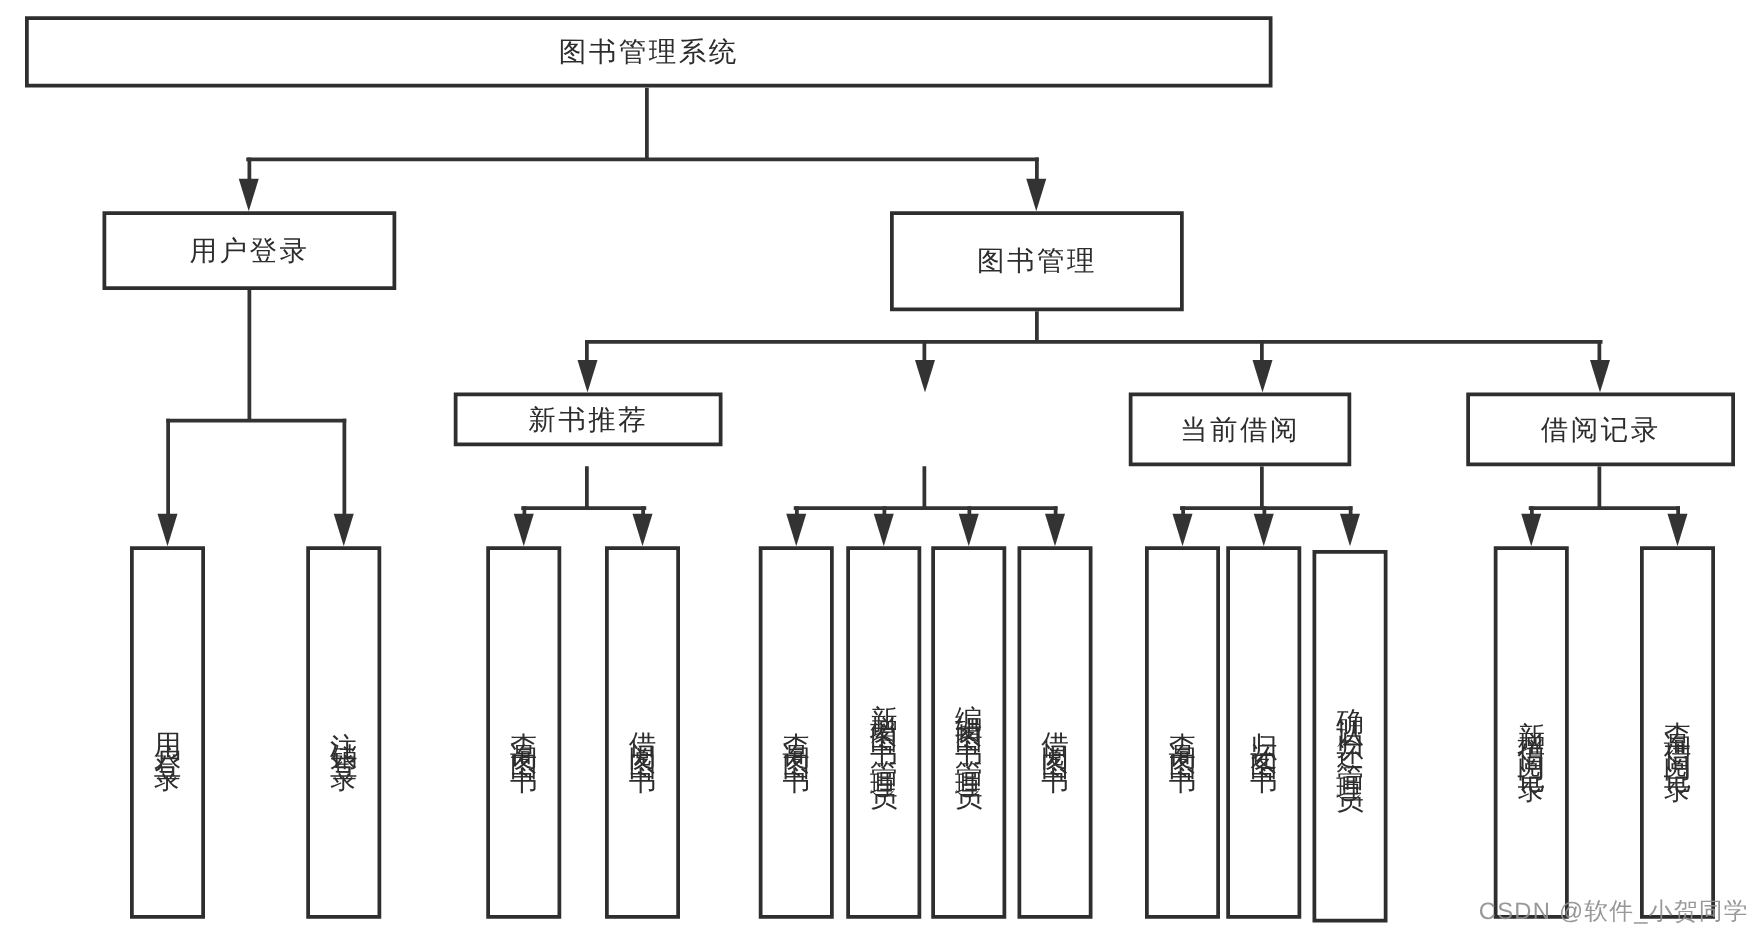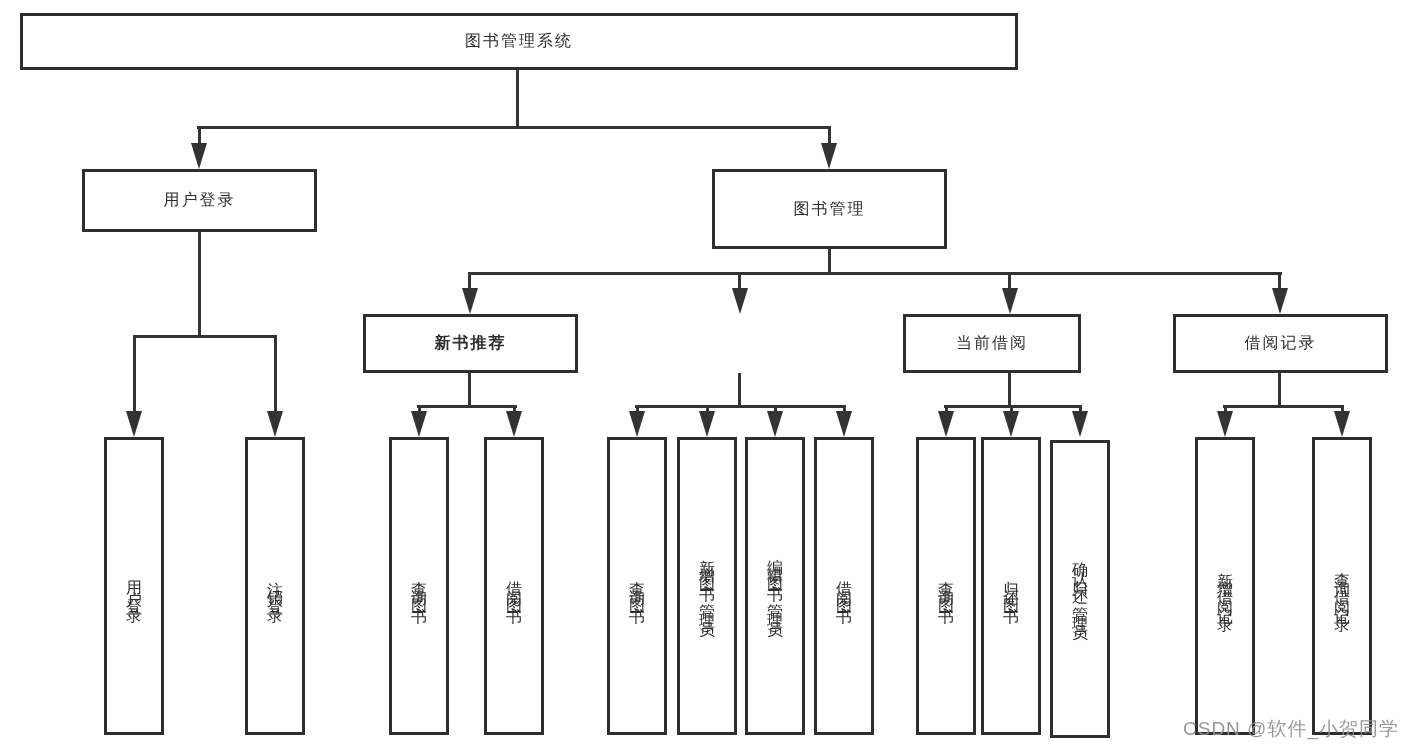--- a/index.html
+++ b/index.html
@@ -4,21 +4,21 @@
 <style>
   html,body{margin:0;padding:0;background:#fff;}
   .stage{
     position:relative;width:1405px;height:747px;background:#ffffff;
     font-family:"Liberation Sans","DejaVu Sans",sans-serif;color:#2d2d2d;overflow:hidden;
   }
   .box{
     position:absolute;box-sizing:border-box;border:3px solid #2e2e2e;background:#ffffff;
     display:flex;align-items:center;justify-content:center;z-index:2;
   }
-  .box span{font-size:16px;letter-spacing:2px;white-space:nowrap;color:#2d2d2d;}
+  .box span{font-size:22px;letter-spacing:2px;white-space:nowrap;color:#2d2d2d;}
   .vbox span{
     writing-mode:vertical-rl;text-orientation:mixed;
     letter-spacing:9px;line-height:1;
   }
   .vl{position:absolute;width:3px;background:#333333;z-index:1;}
   .hl{position:absolute;height:3px;background:#333333;z-index:1;}
   .ar{
     position:absolute;width:0;height:0;z-index:1;
     border-left:8px solid transparent;border-right:8px solid transparent;
     border-top:26px solid #333333;
@@ -96,21 +96,21 @@
     <span>图书管理系统</span>
   </div>
 
   <div class="box" style="left:82px;top:169px;width:235px;height:63px;">
     <span>用户登录</span>
   </div>
   <div class="box" style="left:712px;top:169px;width:235px;height:80px;">
     <span>图书管理</span>
   </div>
 
-  <div class="box" style="left:363px;top:314px;width:215px;height:59px;font-weight:bold;">
+  <div class="box" style="left:363px;top:314px;width:215px;height:43px;">
     <span>新书推荐</span>
   </div>
   <div class="box" style="left:903px;top:314px;width:178px;height:59px;">
     <span>当前借阅</span>
   </div>
   <div class="box" style="left:1173px;top:314px;width:215px;height:59px;">
     <span>借阅记录</span>
   </div>
 
   <div class="box vbox" style="left:104px;top:437px;width:60px;height:298px;">

